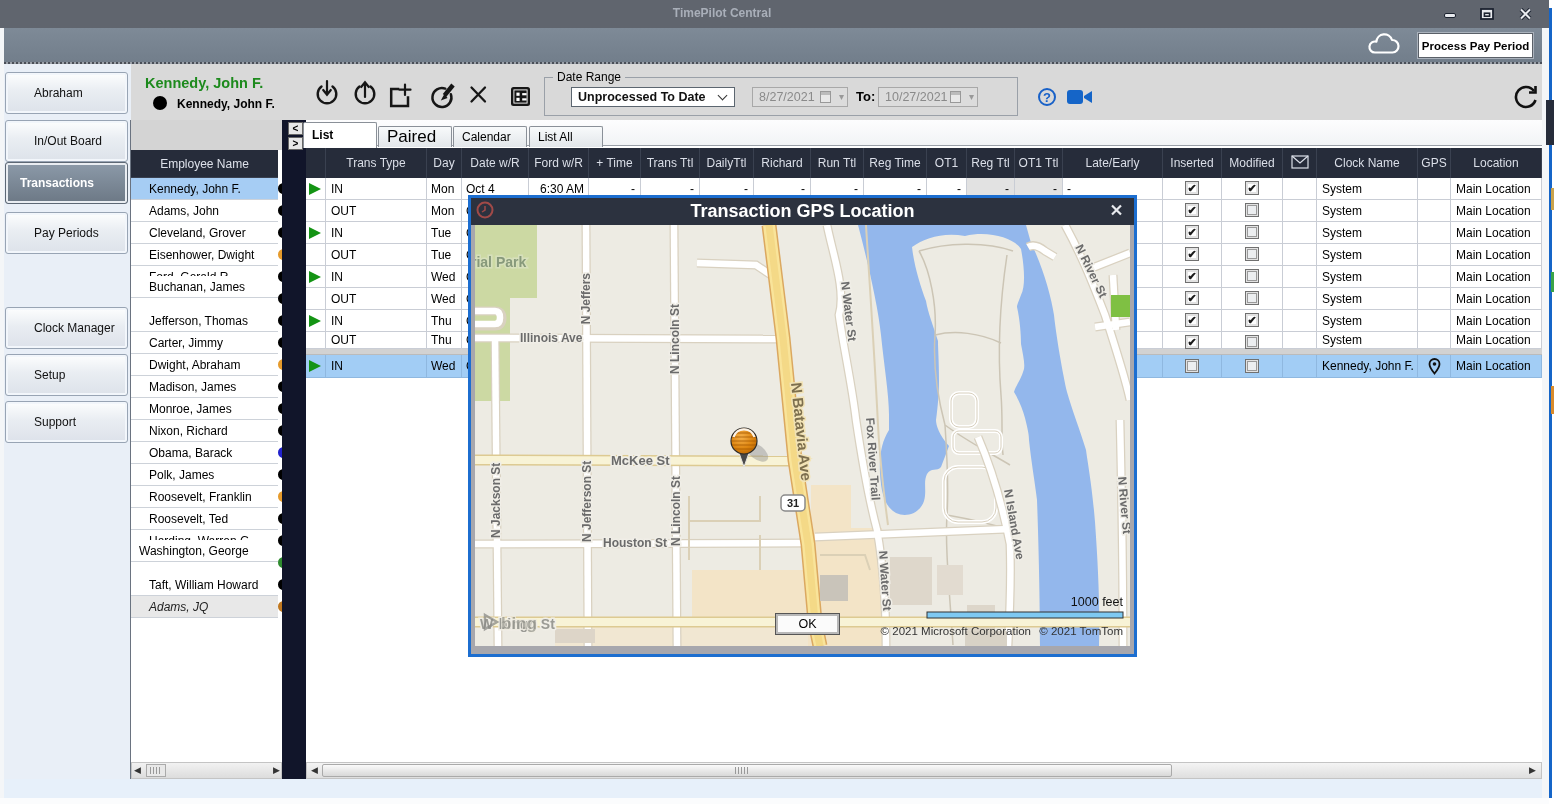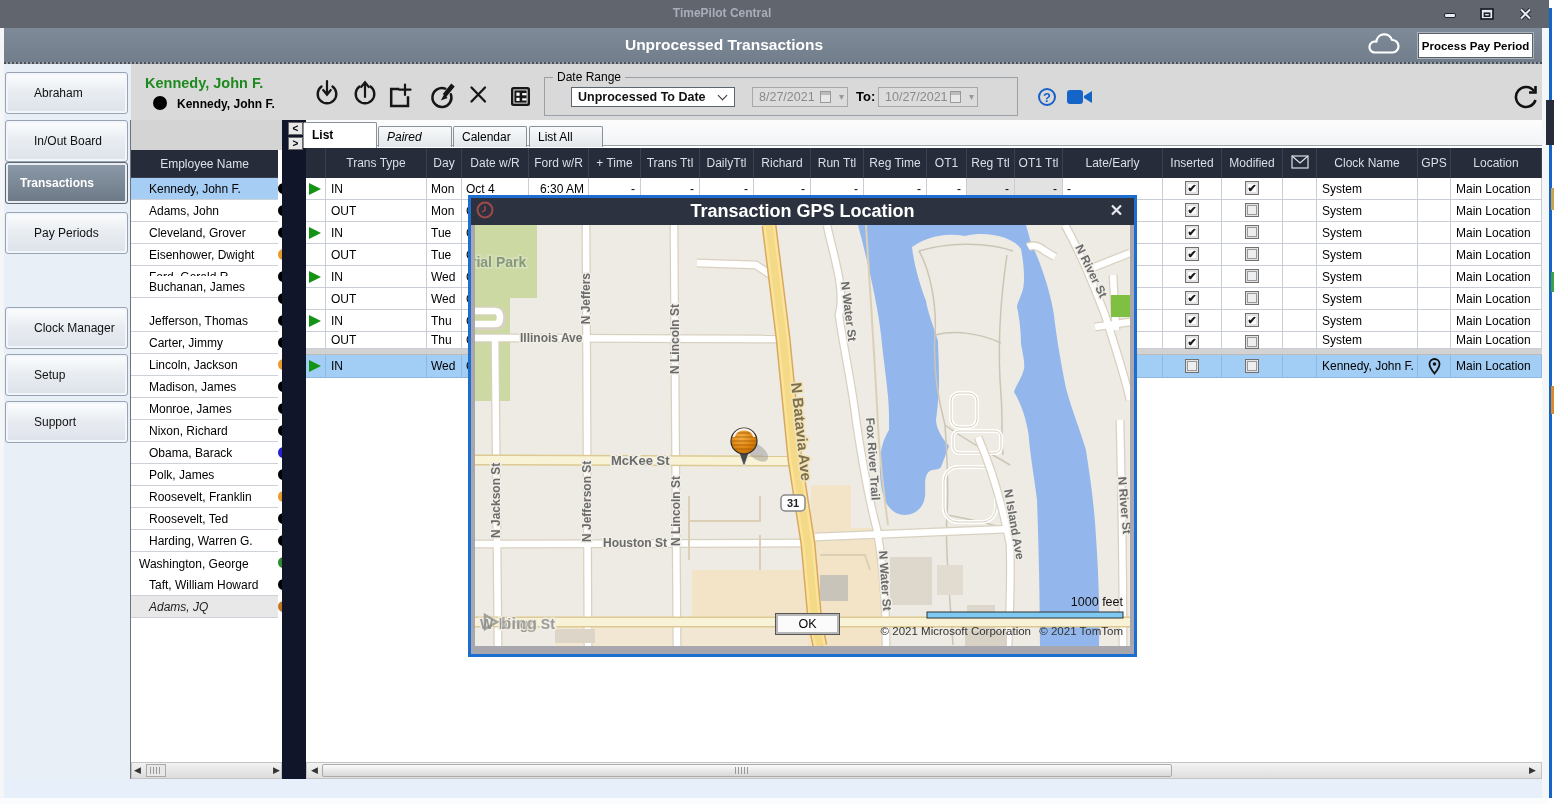--- a/index.html
+++ b/index.html
@@ -35,21 +35,20 @@
       <rect x="4.4" y="5.2" width="5.2" height="3" fill="#e8eaee" stroke="#1c2330" stroke-width="1.6"></rect>
     </svg>
     <svg class="abs" style="left:1519px;top:8px;" width="13" height="12" viewBox="0 0 13 12">
       <path d="M2 1.5 L11 10.5 M11 1.5 L2 10.5" stroke="#1c2330" stroke-width="4"></path>
       <path d="M2 1.5 L11 10.5 M11 1.5 L2 10.5" stroke="#e8eaee" stroke-width="2"></path>
     </svg>
     <div class="abs" style="left:0;top:28px;width:4px;height:770px;background:#f4f6f8;"></div>
     <div class="abs" style="left:1542px;top:28px;width:7px;height:770px;background:#f4f6f8;"></div>
     <div class="abs" style="left:0;top:798px;width:1549px;height:6px;background:#fbfcfd;"></div>
     <div class="abs" style="left:4px;top:28px;width:1538px;height:34px;background:linear-gradient(#7e8a97,#727e8b);"></div>
-    <div class="abs" style="left:4px;top:28px;width:1440px;height:34px;text-align:center;font-size:15.5px;font-weight:bold;color:#fff;line-height:34px;">Unprocessed Transactions</div>
     <svg class="abs" style="left:1366px;top:32px;" width="36" height="26" viewBox="0 0 36 26">
 <path d="M26.5 20.5 H 9 a5.5 5.5 0 1 1 1.4 -10.8 A 8 8 0 0 1 26 8 a6.2 6.2 0 0 1 0.5 12.5 z" fill="none" stroke="#fff" stroke-width="2.2" stroke-linejoin="round"></path>
     </svg>
     <div class="abs" style="left:1418px;top:33px;width:115px;height:25px;background:#fff;border:1px solid #5a6068;box-shadow:0 0 0 1px #aab2bc;font-size:11.5px;font-weight:bold;color:#000;text-align:center;line-height:24px;">Process Pay Period</div>
     <div class="abs" style="left:4px;top:62px;width:1538px;height:2px;background:repeating-linear-gradient(90deg,#4a4f58 0 2px,#9aa0a8 2px 4px);"></div>
     <div class="abs" style="left:4px;top:64px;width:1538px;height:56px;background:#d9d9d9;"></div>
     <div class="abs" style="left:145px;top:75px;font-size:14.5px;font-weight:bold;color:#1d8a1d;">Kennedy, John F.</div>
     <div class="abs" style="left:153px;top:96px;width:14px;height:14px;border-radius:50%;background:#000;"></div>
     <div class="abs" style="left:177px;top:97px;font-size:12px;font-weight:bold;color:#000;">Kennedy, John F.</div>
     <svg class="abs" style="left:310px;top:78px;" width="230" height="38" viewBox="0 0 230 38">
@@ -110,56 +109,56 @@
     <div class="erow" style="top:244px;">Eisenhower, Dwight</div>
     <div class="abs" style="left:278px;top:249px;width:11px;height:11px;border-radius:50%;background:#e69b2c;"></div>
     <div class="erow" style="top:266px;">Ford, Gerald R.</div>
     <div class="abs" style="left:278px;top:271px;width:11px;height:11px;border-radius:50%;background:#000;"></div>
     <div class="erow" style="top:276px;">Buchanan, James</div>
     <div class="abs" style="left:278px;top:293px;width:11px;height:11px;border-radius:50%;background:#000;"></div>
     <div class="erow" style="top:310px;">Jefferson, Thomas</div>
     <div class="abs" style="left:278px;top:315px;width:11px;height:11px;border-radius:50%;background:#000;"></div>
     <div class="erow" style="top:332px;">Carter, Jimmy</div>
     <div class="abs" style="left:278px;top:337px;width:11px;height:11px;border-radius:50%;background:#000;"></div>
-    <div class="erow" style="top:354px;">Lincoln, Jackson</div>
+    <div class="erow" style="top:354px;">Dwight, Abraham</div>
     <div class="abs" style="left:278px;top:359px;width:11px;height:11px;border-radius:50%;background:#e69b2c;"></div>
     <div class="erow" style="top:376px;">Madison, James</div>
     <div class="abs" style="left:278px;top:381px;width:11px;height:11px;border-radius:50%;background:#000;"></div>
     <div class="erow" style="top:398px;">Monroe, James</div>
     <div class="abs" style="left:278px;top:403px;width:11px;height:11px;border-radius:50%;background:#000;"></div>
     <div class="erow" style="top:420px;">Nixon, Richard</div>
     <div class="abs" style="left:278px;top:425px;width:11px;height:11px;border-radius:50%;background:#000;"></div>
     <div class="erow" style="top:442px;">Obama, Barack</div>
     <div class="abs" style="left:278px;top:447px;width:11px;height:11px;border-radius:50%;background:#2222cc;"></div>
     <div class="erow" style="top:464px;">Polk, James</div>
     <div class="abs" style="left:278px;top:469px;width:11px;height:11px;border-radius:50%;background:#000;"></div>
     <div class="erow" style="top:486px;">Roosevelt, Franklin</div>
     <div class="abs" style="left:278px;top:491px;width:11px;height:11px;border-radius:50%;background:#e69b2c;"></div>
     <div class="erow" style="top:508px;">Roosevelt, Ted</div>
     <div class="abs" style="left:278px;top:513px;width:11px;height:11px;border-radius:50%;background:#000;"></div>
     <div class="erow" style="top:530px;">Harding, Warren G.</div>
     <div class="abs" style="left:278px;top:535px;width:11px;height:11px;border-radius:50%;background:#000;"></div>
-    <div class="erow" style="top:553px;padding-left:8px;">Washington, George</div>
+    <div class="erow" style="top:540px;padding-left:8px;">Washington, George</div>
     <div class="abs" style="left:278px;top:557px;width:11px;height:11px;border-radius:50%;background:#2e8b2e;"></div>
     <div class="erow" style="top:574px;">Taft, William Howard</div>
     <div class="abs" style="left:278px;top:579px;width:11px;height:11px;border-radius:50%;background:#000;"></div>
     <div class="erow" style="top:596px;font-style:italic;color:#222;background:#e8e8e8;">Adams, JQ</div>
     <div class="abs" style="left:278px;top:601px;width:11px;height:11px;border-radius:50%;background:#c07820;"></div>
     <div class="abs" style="left:131px;top:618px;width:147px;height:145px;background:#fff;"></div>
     <div class="abs" style="left:131px;top:762px;width:151px;height:17px;background:linear-gradient(#f2f2f2,#dcdcdc);border:1px solid #c4c4c4;"></div>
     <div class="abs" style="left:134px;top:766px;color:#333;font-size:9px;line-height:9px;">◀</div>
     <div class="abs" style="left:146px;top:764px;width:20px;height:13px;background:#e8e8e8;border:1px solid #aaa;"></div>
     <div class="abs" style="left:150px;top:767px;width:12px;height:7px;background:repeating-linear-gradient(90deg,#999 0 1px,transparent 1px 3px);"></div>
     <div class="abs" style="left:273px;top:766px;color:#333;font-size:9px;line-height:9px;">▶</div>
     <div class="abs" style="left:282px;top:120px;width:24px;height:659px;background:#11152a;"></div>
     <div class="abs" style="left:288px;top:122px;width:15px;height:13px;background:#e8e8e8;border:1px solid #666;color:#000;font-size:10px;font-weight:bold;text-align:center;line-height:12px;">&lt;</div>
     <div class="abs" style="left:288px;top:137px;width:15px;height:13px;background:#e8e8e8;border:1px solid #666;color:#000;font-size:10px;font-weight:bold;text-align:center;line-height:12px;">&gt;</div>
     <div class="abs" style="left:306px;top:120px;width:1236px;height:27px;background:linear-gradient(#fdfdfe,#f1f3f5);"></div>
     <div class="abs" style="left:306px;top:145px;width:1236px;height:3px;background:#fff;border-top:1px solid #9aa0a8;"></div>
-    <div class="abs" style="left:378px;top:126px;width:74px;height:21px;background:linear-gradient(#f8fafb,#e2e6ea);border:1px solid #8a9098;border-bottom:none;border-radius:2px 2px 0 0;font-size:12px;color:#000;padding-left:8px;line-height:20px;font-style:italic;">Paired</div>
+    <div class="abs" style="left:378px;top:126px;width:74px;height:21px;background:linear-gradient(#f8fafb,#e2e6ea);border:1px solid #8a9098;border-bottom:none;border-radius:2px 2px 0 0;font-size:17px;color:#000;padding-left:8px;line-height:20px;">Paired</div>
     <div class="abs" style="left:453px;top:126px;width:74px;height:21px;background:linear-gradient(#f8fafb,#e2e6ea);border:1px solid #8a9098;border-bottom:none;border-radius:2px 2px 0 0;font-size:12px;color:#000;padding-left:8px;line-height:20px;">Calendar</div>
     <div class="abs" style="left:529px;top:126px;width:74px;height:21px;background:linear-gradient(#f8fafb,#e2e6ea);border:1px solid #8a9098;border-bottom:none;border-radius:2px 2px 0 0;font-size:12px;color:#000;padding-left:8px;line-height:20px;">List All</div>
     <div class="abs" style="left:303px;top:122px;width:74px;height:26px;background:#fff;border:1px solid #8a9098;border-bottom:none;border-radius:2px 2px 0 0;font-size:12px;font-weight:bold;color:#000;padding-left:8px;line-height:24px;">List</div>
     <div class="abs" style="left:306px;top:148px;width:1236px;height:30px;background:#262c3a;"></div>
     <div class="hcell" style="left:306px;top:148px;width:20px;height:30px;"></div>
     <div class="hcell" style="left:326px;top:148px;width:101px;height:30px;">Trans Type</div>
     <div class="hcell" style="left:427px;top:148px;width:35px;height:30px;">Day</div>
     <div class="hcell" style="left:462px;top:148px;width:67px;height:30px;">Date w/R</div>
     <div class="hcell" style="left:529px;top:148px;width:60px;height:30px;">Ford w/R</div>
     <div class="hcell" style="left:589px;top:148px;width:52px;height:30px;">+ Time</div>

